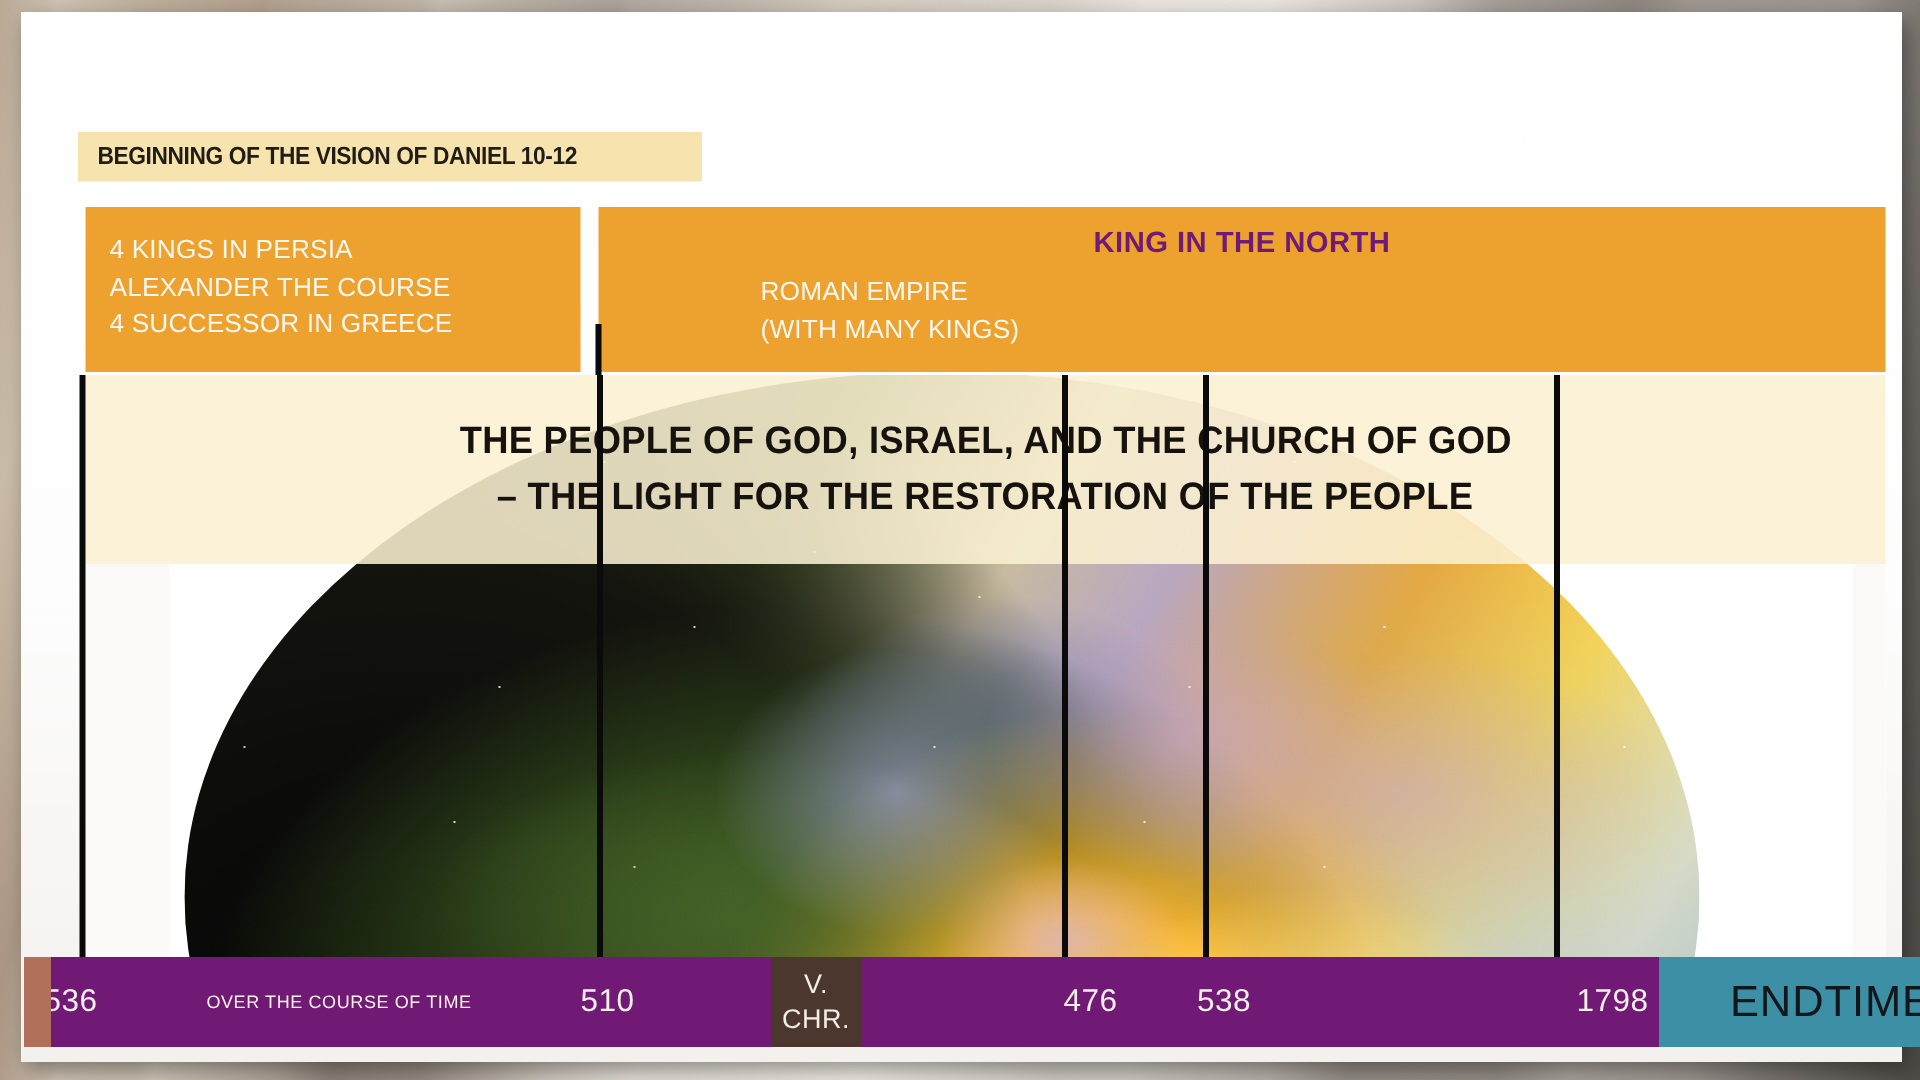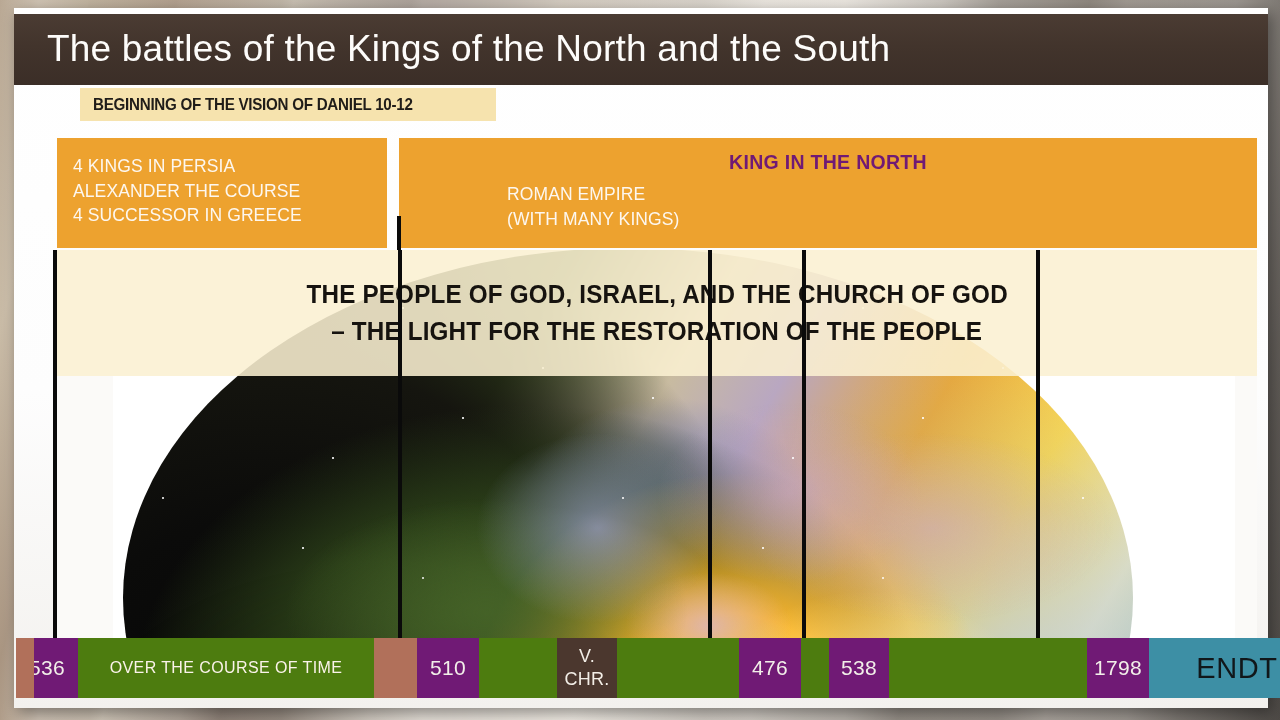--- a/index.html
+++ b/index.html
@@ -63,21 +63,20 @@
 
   
   #vision-label {
     position: absolute;
     left: 38px; top: 80px;
     width: 416px; height: 33px;
     background: #f6e3ae;
     display: flex; align-items: center;
     padding-left: 13px;
     box-sizing: border-box;
-    margin-left: 28px;
   }
   #vision-label span {
     color: #201d19;
     font-size: 16.5px;
     font-weight: 700;
     letter-spacing: -0.3px;
     white-space: nowrap;
     font-stretch: condensed;
     transform: scaleX(0.92);
     transform-origin: left center;
@@ -234,23 +233,23 @@
     flex: none;
   }
   .tl-date {
     background: #701a75;
     color: #f2efe9;
     font-size: 21px;
     letter-spacing: 0.3px;
     font-stretch: condensed;
   }
   .tl-span {
-    background: #4d7c0f;
+    background: #701a75;
     color: #fbf3ea;
-    font-size: 16px;
+    font-size: 12px;
     letter-spacing: 0.4px;
     white-space: nowrap;
     font-stretch: condensed;
   }
   .tl-span.clip { justify-content: center; }
   .tl-vchr {
     background: #4b372e;
     color: #f3eee7;
     font-size: 18px;
     line-height: 23px;
@@ -321,21 +320,21 @@
       <div id="band-gap-tick"></div>
 
       <div id="timeline">
 
       <div class="tl-seg tl-date" style="width: 62px;">
             <span>536</span>
           </div>
           <div class="tl-seg tl-span clip" style="width: 296px;">
             <span>OVER THE COURSE OF TIME</span>
           </div>
-          <div class="tl-seg tl-date" style="width: 62px; margin-left: 43px;">
+          <div class="tl-seg tl-date" style="width: 62px;">
             <span>510</span>
           </div>
           <div class="tl-seg tl-span" style="width: 78px;"></div>
           <div class="tl-seg tl-vchr" style="width: 60px;">
             <div>V.</div>
             <div>CHR.</div>
           </div>
           <div class="tl-seg tl-span" style="width: 122px;"></div>
           <div class="tl-seg tl-date" style="width: 62px;">
             <span>476</span>
@@ -348,22 +347,19 @@
           <div class="tl-seg tl-date" style="width: 62px;">
             <span>1798</span>
           </div>
           <div class="tl-seg tl-end" style="width: 200px;">
             <span>ENDTIME</span>
           </div>
           <div id="tl-left-sliver" style="width: 18px; left: 0px;"></div>
         </div>
     </div>
 
-    <div id="title-bar">
-      <div id="title-text">The battles of the Kings of the North and the South</div>
-    </div>
 
     <div id="vision-label">
       <span>BEGINNING OF THE VISION OF DANIEL 10-12</span>
     </div>
 
   </div>
 </div>
 
 </body></html>

